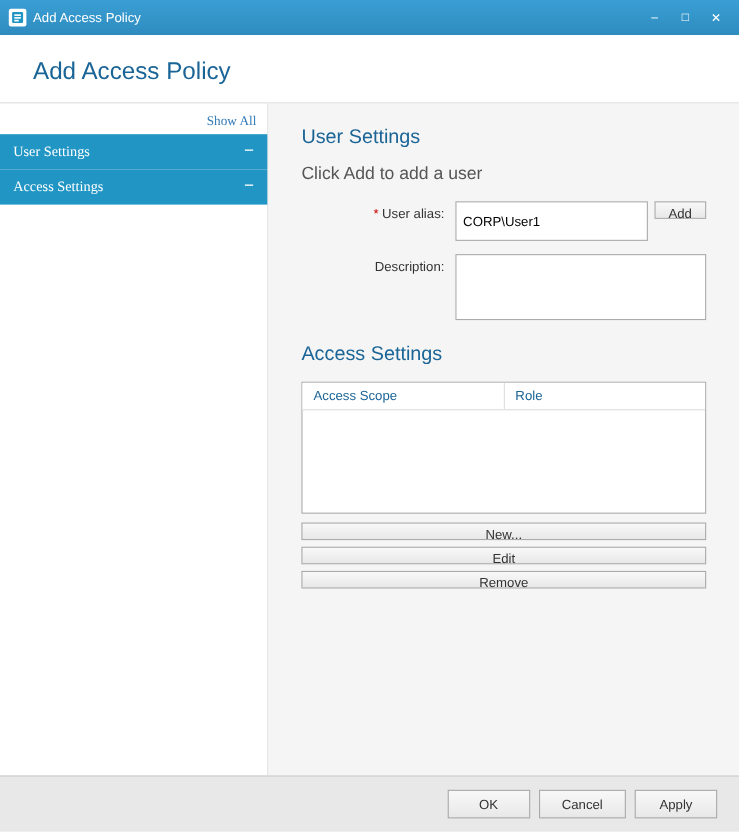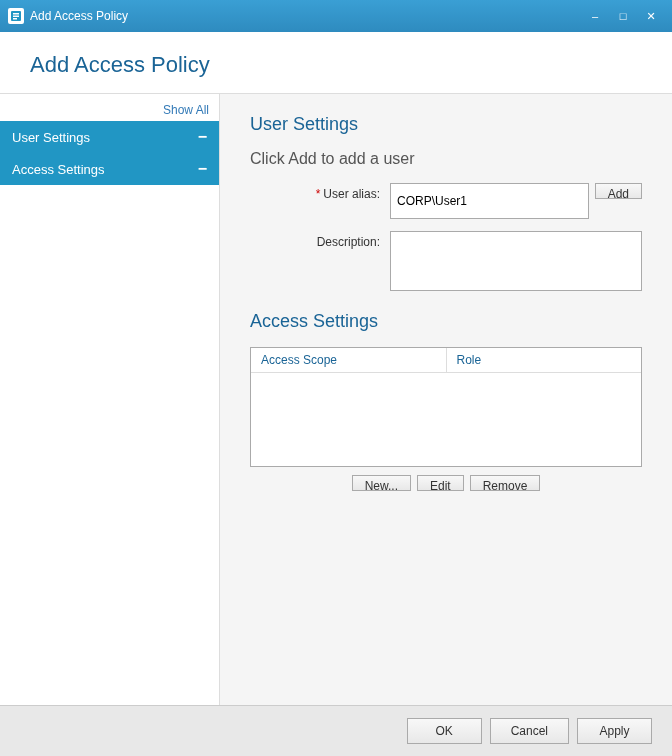--- a/index.html
+++ b/index.html
@@ -76,24 +76,25 @@
 
     
     .content-area {
       display: flex;
       flex: 1;
       overflow: hidden;
     }
 
     
     .sidebar {
-      width: 220px;
+      width: 244px;
       background: white;
       border-right: 1px solid #ddd;
       padding-top: 5px;
+      font-family: Liberation Serif, serif;
     }
     .show-all {
       text-align: right;
       padding: 4px 10px;
       color: #337ab7;
       font-size: 12px;
       cursor: pointer;
     }
     .sidebar-item {
       padding: 8px 12px;
@@ -214,20 +215,21 @@
       border-right: 1px solid #ddd;
     }
     .table-body {
       min-height: 90px;
     }
     .table-actions {
       display: flex;
       justify-content: center;
       gap: 6px;
       margin-top: 8px;
+      flex-direction: column;
     }
 
     
     .footer {
       background: #e8e8e8;
       border-top: 1px solid #ccc;
       padding: 12px 20px;
       display: flex;
       justify-content: flex-end;
       gap: 8px;

